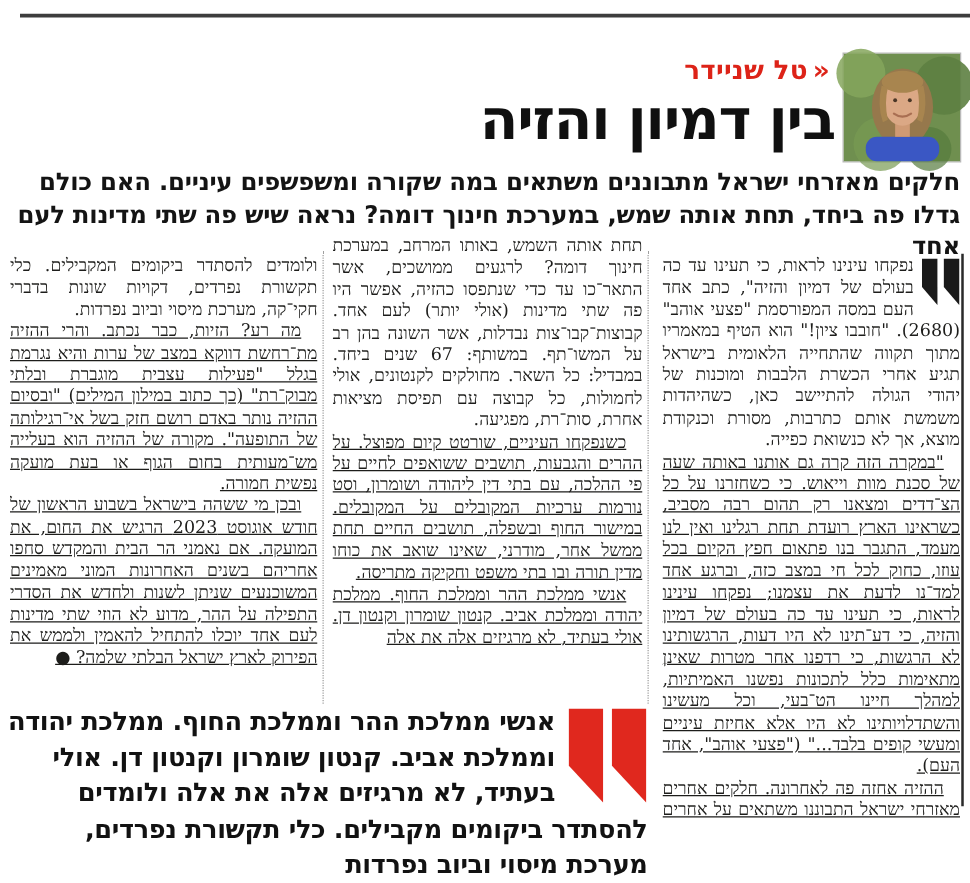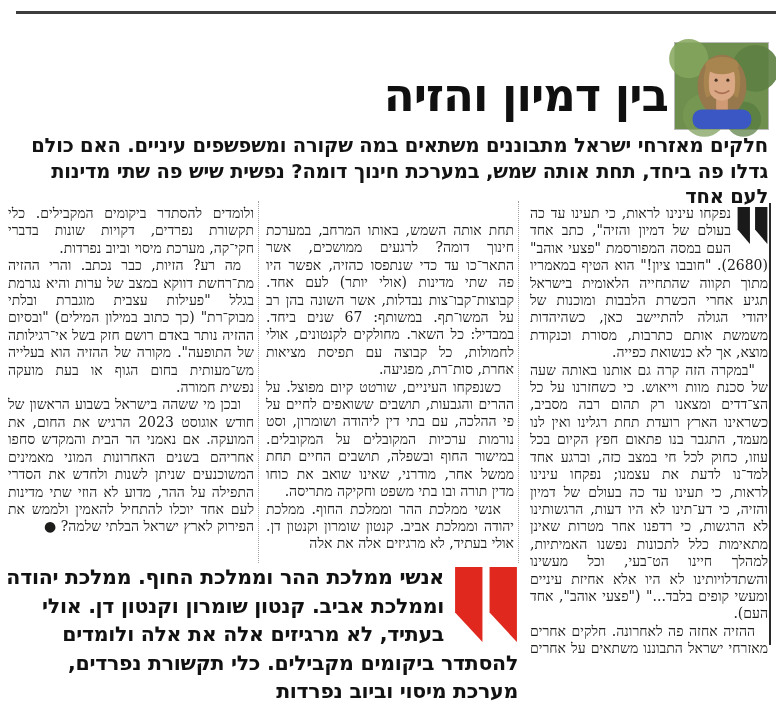--- a/index.html
+++ b/index.html
@@ -15,23 +15,23 @@
   .byline .marker{font-weight:bold;margin-left:4px;}
   .title{position:absolute;top:72px;right:108px;font-size:45px;font-weight:800;color:#101010;letter-spacing:-1px;line-height:1.05;}
   .subtitle{
     position:absolute;top:133px;right:8px;width:760px;
     font-size:19.5px;line-height:25.5px;font-weight:600;color:#141414;text-align:right;letter-spacing:-0.2px;
   }
   
   .bodytext{font-family:"DejaVu Serif","Liberation Serif","DejaVu Sans",serif;
     font-size:14px;line-height:17.4px;color:#1d1d1b;text-align:justify;}
   .bodytext p{margin:0;}
-  .bodytext p.indent{text-indent:13px;}
+  .bodytext p.indent{text-indent:13px;text-decoration:underline;}
   .col-right{position:absolute;top:205px;right:8px;width:238px;height:452px;overflow:hidden;}
-  .col-mid{position:absolute;top:222px;right:262px;width:248px;height:358px;overflow:hidden;}
+  .col-mid{position:absolute;top:189px;right:262px;width:248px;height:358px;overflow:hidden;}
   .col-left{position:absolute;top:205px;right:522px;width:246px;height:354px;overflow:hidden;}
   .vsep{position:absolute;top:201px;width:0;height:362px;border-left:1px dotted #9f9f9f;}
   .vsep.sep1{left:258px;}
   .vsep.sep2{left:518px;}
   .edge-rule{position:absolute;top:203px;left:769px;width:2px;height:442px;background:#2a2a2a;}
   
   .drop-quote{float:right;width:31px;height:37px;margin:2px 0 2px 6px;}
   
   .pullquote{position:absolute;top:563px;right:258px;width:514px;height:140px;text-align:right;}
   .pullquote .pq-mark{float:right;width:64px;height:75px;margin:4px 0 4px 10px;}
@@ -60,24 +60,27 @@
       <ellipse cx="48" cy="40" rx="15.5" ry="19" fill="#dba885"></ellipse>
       <ellipse cx="48" cy="23" rx="17" ry="9" fill="#a8854f"></ellipse>
       <path d="M31 26 q-4 16 1 30 l4 -2 q-3 -14 0 -26 z" fill="#a8854f"></path>
       <path d="M65 26 q4 16 -1 30 l-4 -2 q3 -14 0 -26 z" fill="#a8854f"></path>
       <circle cx="42" cy="38" r="1.6" fill="#4a3626"></circle>
       <circle cx="54" cy="38" r="1.6" fill="#4a3626"></circle>
       <path d="M41 49 q7 5 14 0" stroke="#a96f52" stroke-width="1.8" fill="none" stroke-linecap="round"></path>
     </svg>
   </div>
 
+  <div class="byline">
+    <span class="marker">«</span><span>טל שניידר</span>
+  </div>
 
   <h1 class="title" style="margin:0">בין דמיון והזיה</h1>
 
-  <div class="subtitle">חלקים מאזרחי ישראל מתבוננים משתאים במה שקורה ומשפשפים עיניים. האם כולם גדלו פה ביחד, תחת אותה שמש, במערכת חינוך דומה? נפשית שיש פה שתי מדינות לעם אחד</div>
+  <div class="subtitle">חלקים מאזרחי ישראל מתבוננים משתאים במה שקורה ומשפשפים עיניים. האם כולם גדלו פה ביחד, תחת אותה שמש, במערכת חינוך דומה? נראה שיש פה שתי מדינות לעם אחד</div>
 
   <div class="vsep sep1"></div>
   <div class="vsep sep2"></div>
   <div class="edge-rule"></div>
 
   <div class="col-right bodytext">
     <p>
       <svg class="drop-quote" viewBox="0 0 29 36">
         <polygon points="0,0 12,0 12,36 0,22" fill="#1a1a1a"></polygon>
         <polygon points="17,0 29,0 29,36 17,22" fill="#1a1a1a"></polygon>

